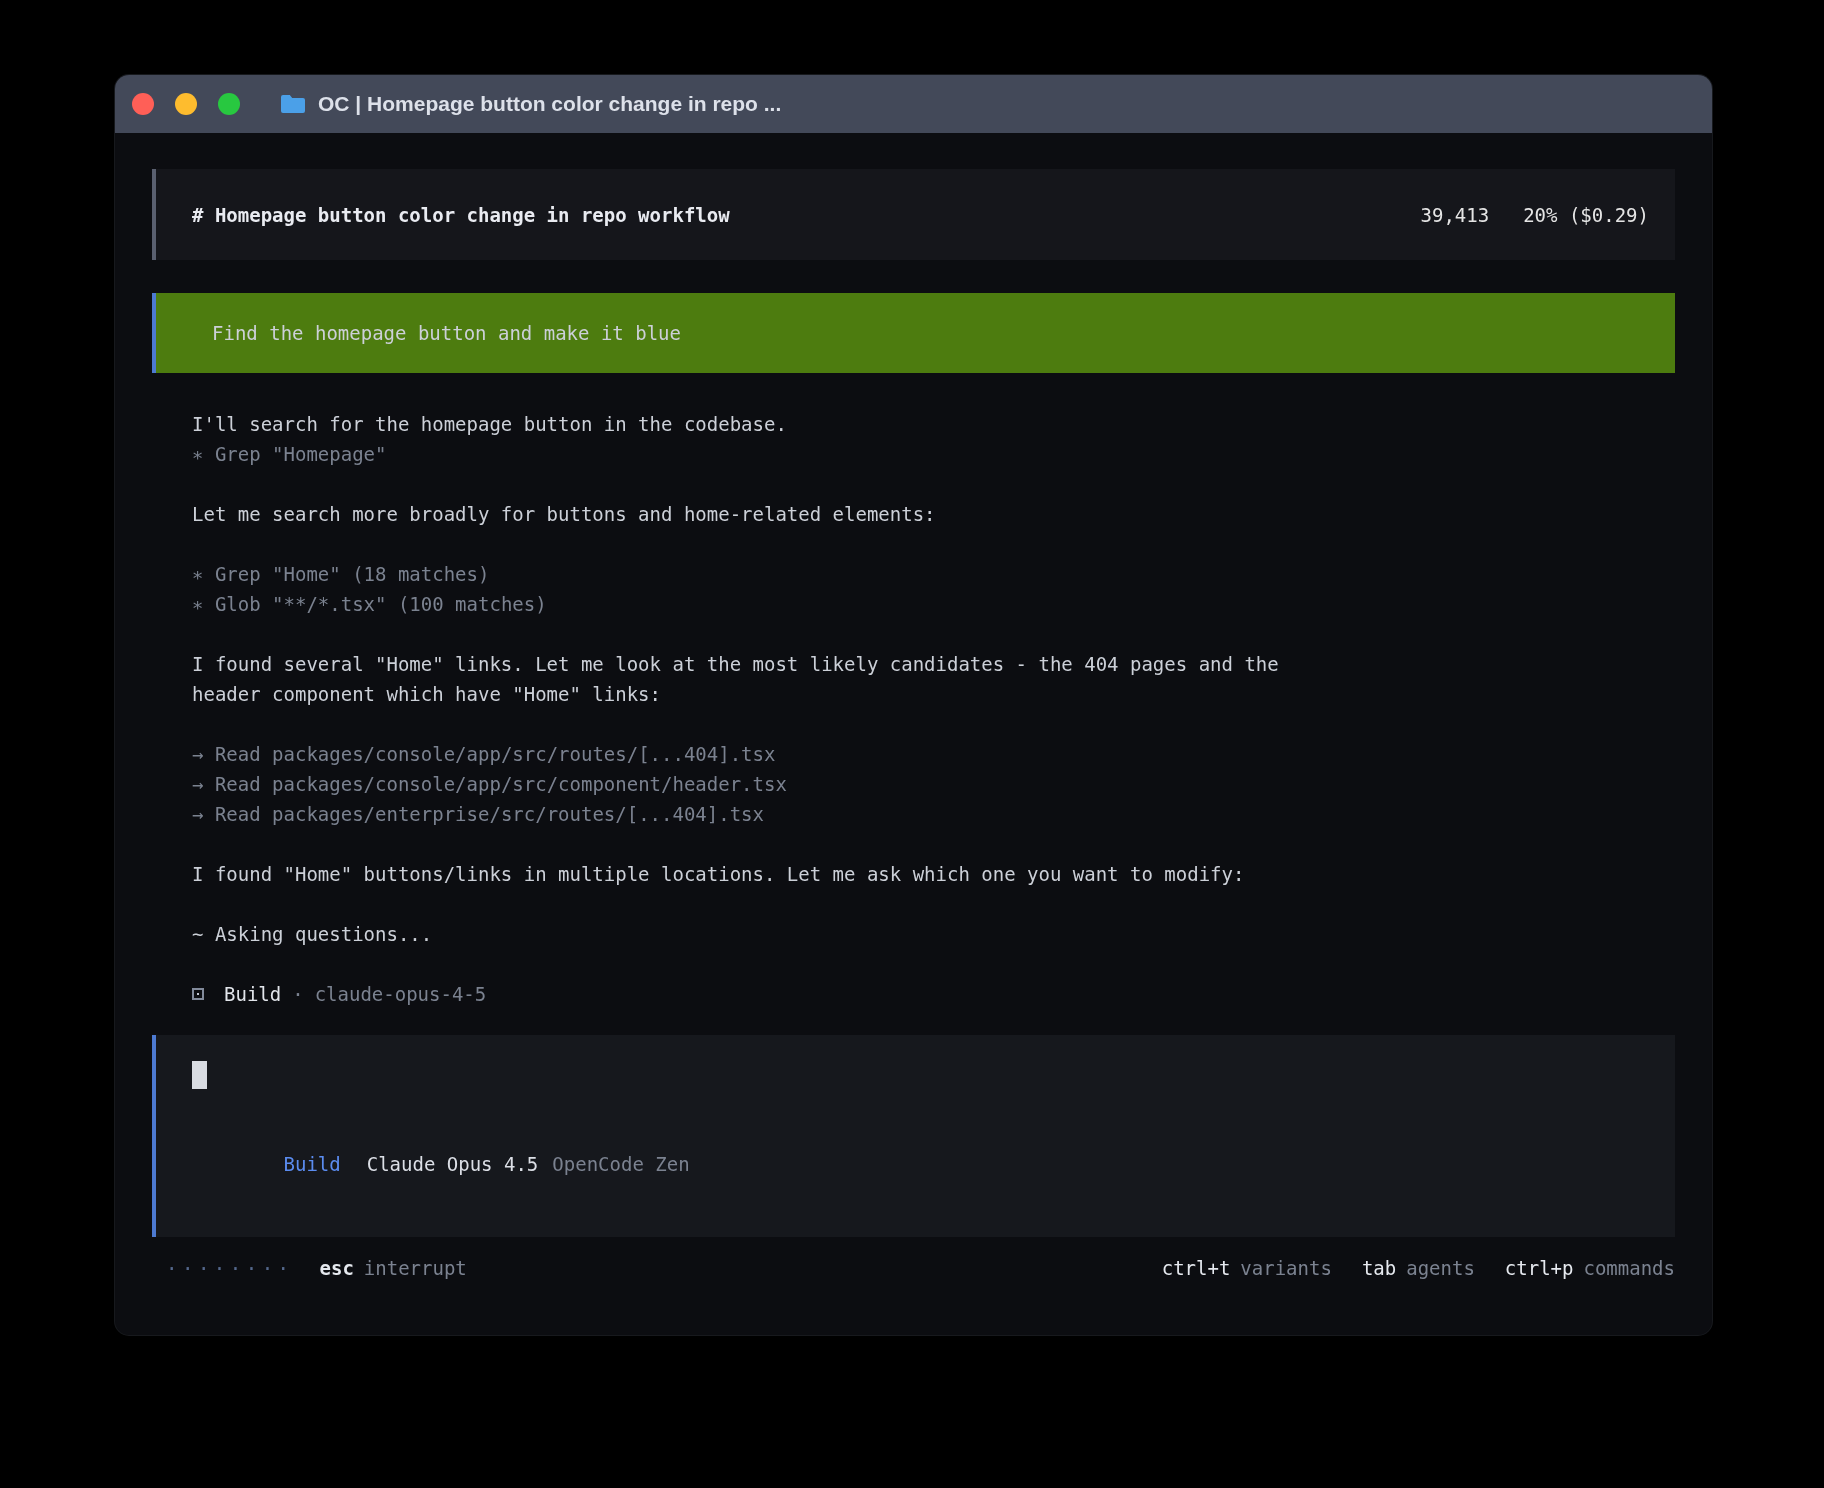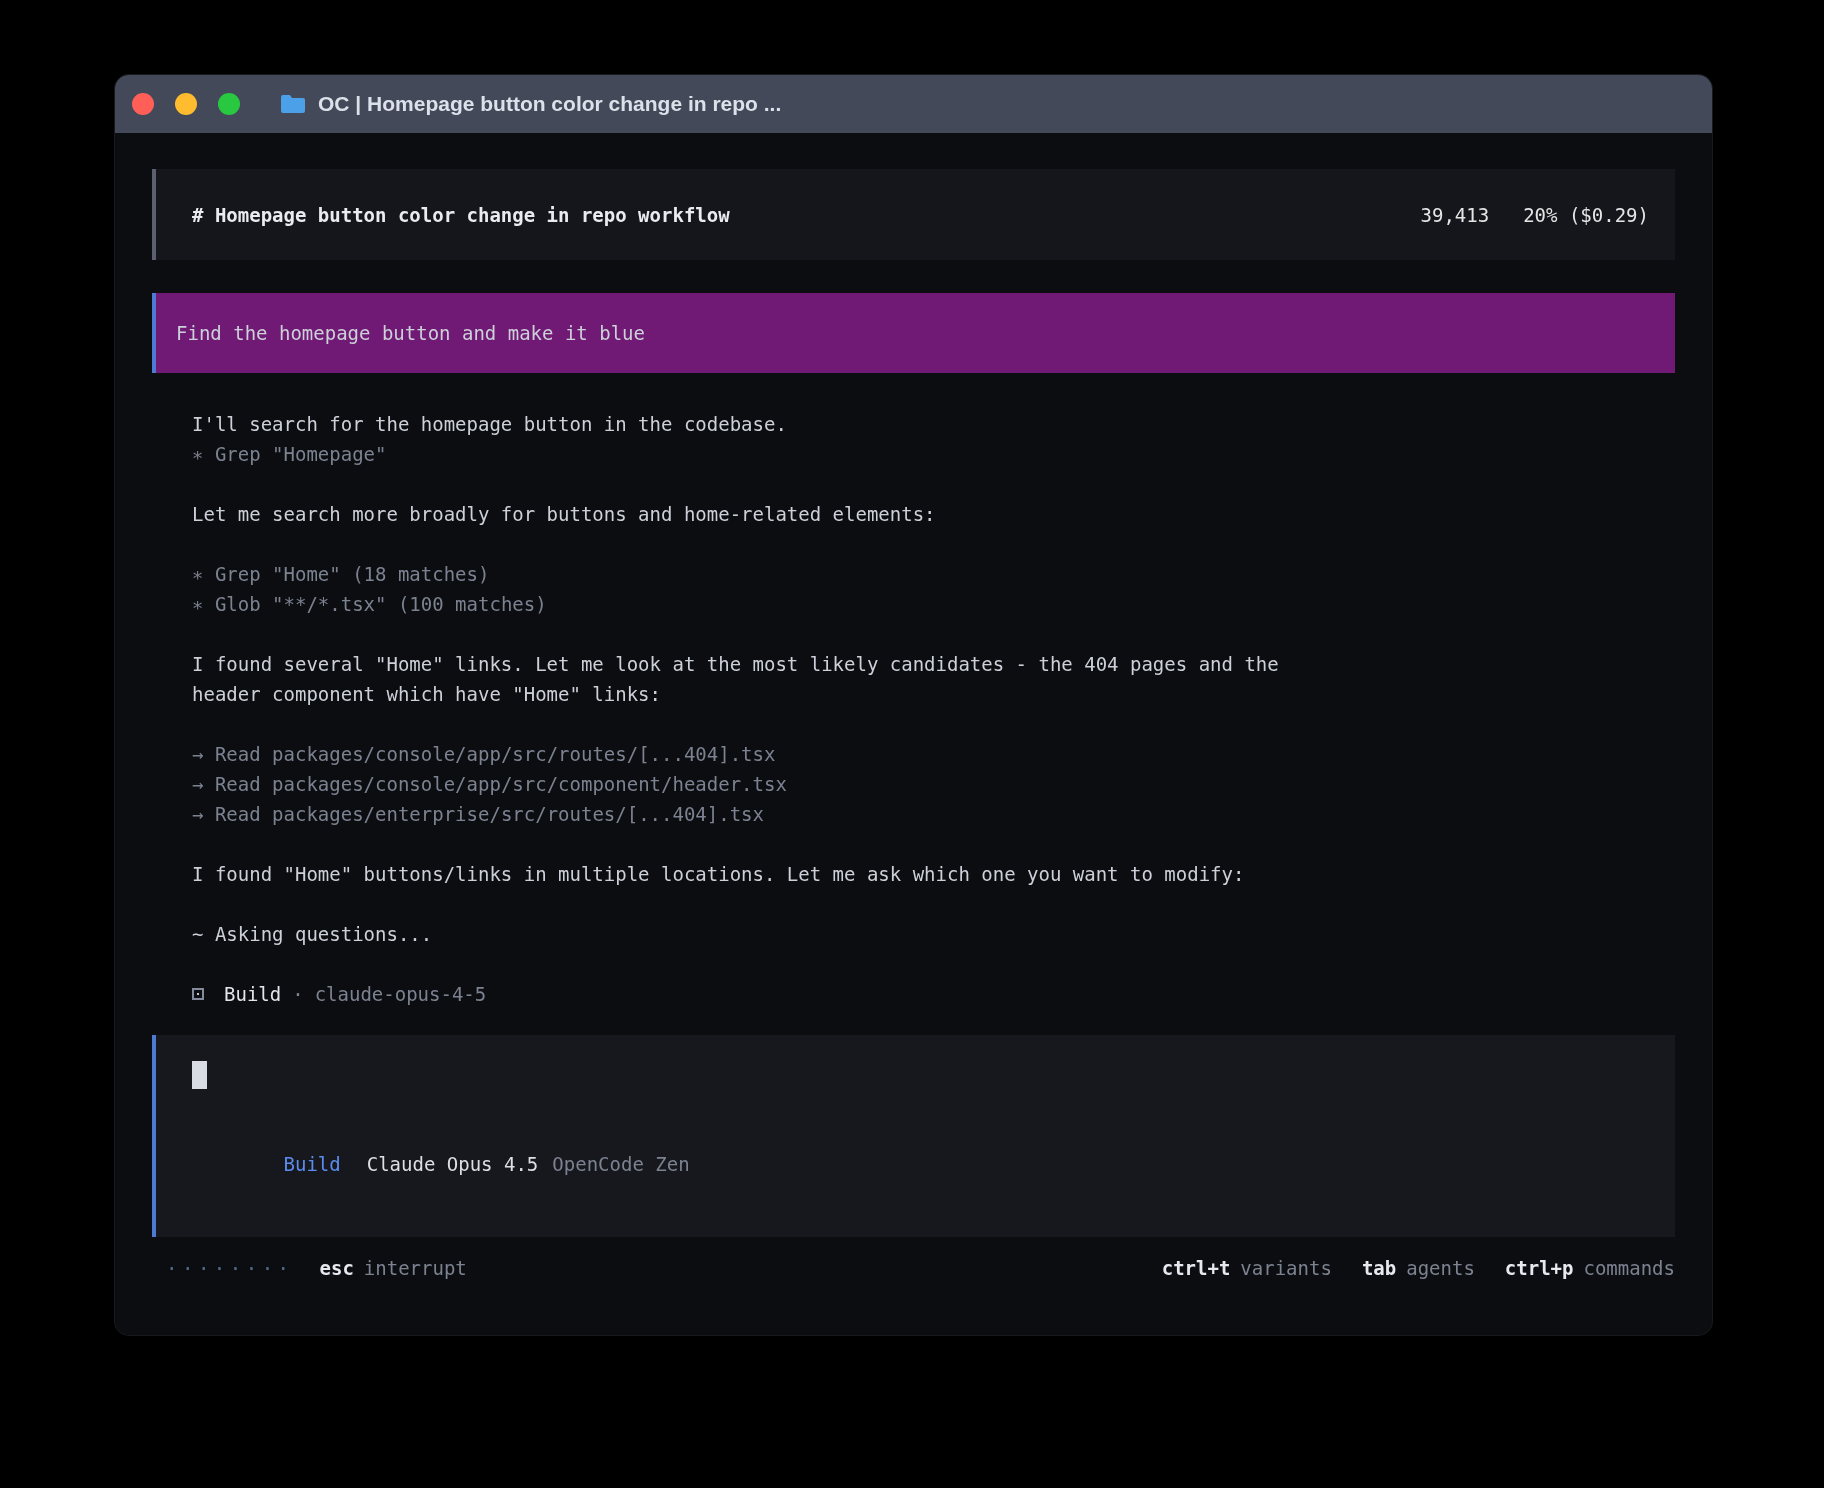--- a/index.html
+++ b/index.html
@@ -46,23 +46,23 @@
     height:91px;
     background:#15161b;
     border-left:4px solid #5a6070;
     padding:0 26px 0 36px;
     gap:29px;
   }
   .header-title { font-weight:700; color:#e9ebf1; white-space:pre; }
   .header-stats { color:#e5e5e5; display:flex; gap:34px; white-space:pre; }
   .user-block {
     margin-top:33px;
-    background:#701a75;
+    background:#4d7c0f;
     border-left:4px solid #4d7ad2;
-    padding:25px 26px 25px 20px;
+    padding:25px 26px 25px 56px;
     line-height:30px;
     color:#ccd0d8;
   }
   .convo { margin-top:36px; padding-left:40px; }
   .line { line-height:30px; white-space:pre-wrap; }
   .line.gap { margin-top:30px; }
   .line.text { color:#ccd0d8; max-width:1130px; }
   .line.tool { color:#7b8290; }
   .status-line {
     margin-top:30px; padding-left:40px; line-height:30px;
@@ -92,21 +92,21 @@
     margin-top:16px;
     display:flex; justify-content:space-between; align-items:center;
     line-height:30px;
   }
   .footer-left { padding-left:14px; display:flex; align-items:center; }
   .dots { color:#55688d; letter-spacing:4.5px; }
   .esc-key   { font-weight:700; color:#e6e9ef; margin-left:26px; }
   .esc-label { color:#7b8290; margin-left:10px; }
   .footer-right { display:flex; }
   .shortcut { margin-left:30px; white-space:pre; }
-  .shortcut .key   { font-weight:700; color:#e6e9ef; }
+  .shortcut .key   { font-weight:400; color:#e6e9ef; }
   .shortcut .label { color:#7b8290; margin-left:10px; }
 </style>
 </head>
 <body>
 
 <div class="window">
 
   <div class="titlebar">
     <div class="lights">
       <span class="light red"></span>

